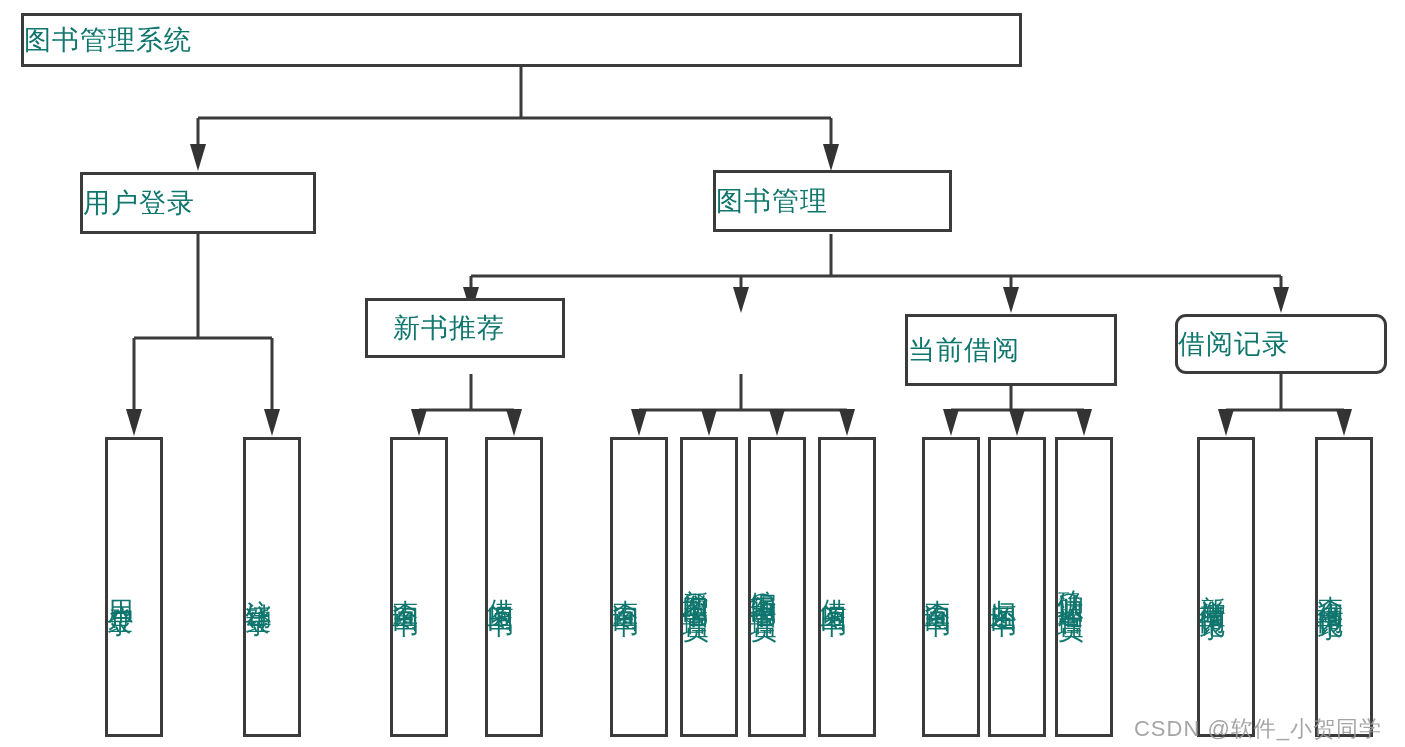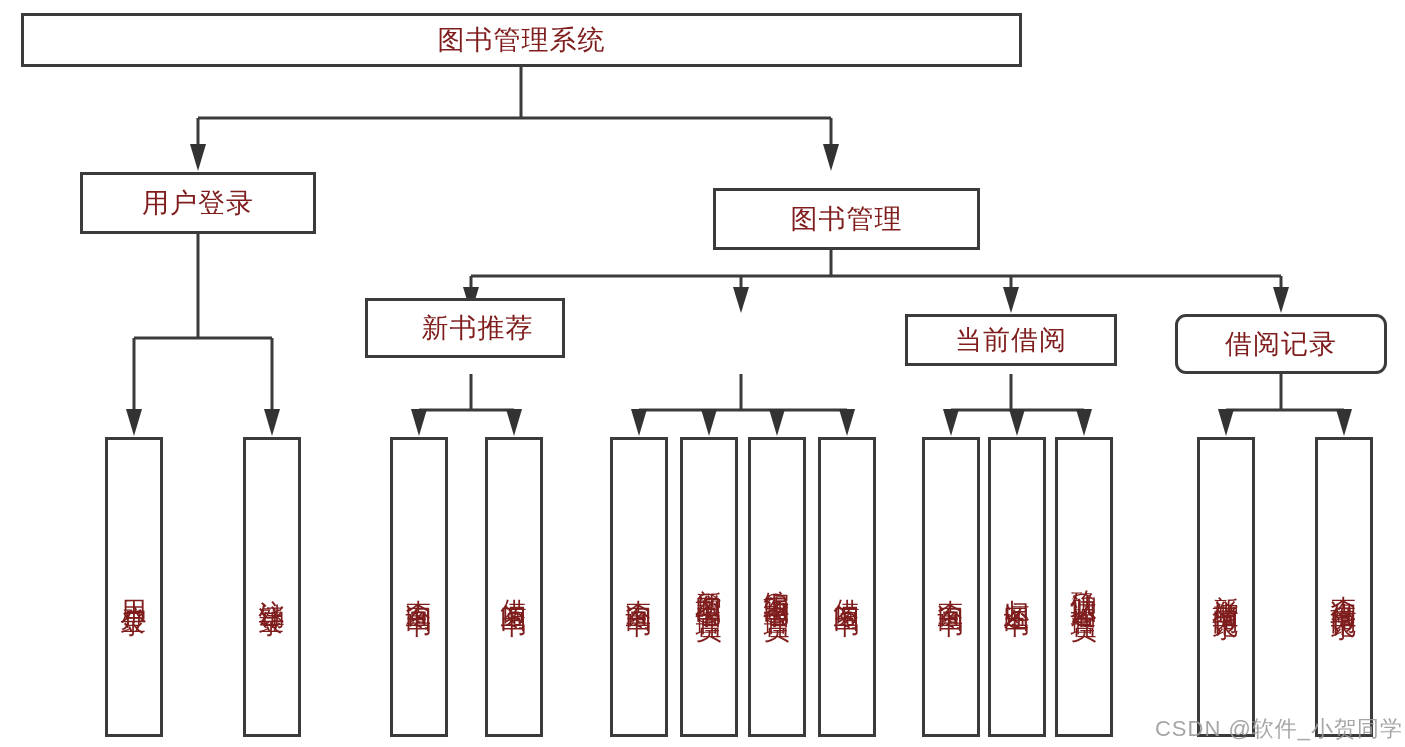--- a/index.html
+++ b/index.html
@@ -9,49 +9,49 @@
     background:#fff;
     font-family:"Liberation Sans","DejaVu Sans",sans-serif;
     overflow:hidden;
   }
   .wires{position:absolute;left:0;top:0;width:1405px;height:747px;}
   .box{
     position:absolute;
     box-sizing:border-box;
     border:3px solid #3b3b3b;
     background:#fff;
-    display:flex;align-items:center;justify-content:center;
-    color:#7f1d1d;
+    display:flex;align-items:center;
+    color:#0f766e;
     font-size:27px;
     letter-spacing:1px;
     white-space:nowrap;
   }
   .leaf{font-size:26px;letter-spacing:0;}
   .leaf .vtext{
     writing-mode:vertical-rl;
     text-orientation:mixed;
     letter-spacing:4px;
     line-height:1;
   }
   .watermark{
     position:absolute;
-    right:2px;bottom:3px;
+    right:23px;bottom:3px;
     font-size:22px;
     color:#9c9c9c;
     opacity:.9;
     letter-spacing:1px;
     z-index:5;
   }
   
   .p-root{left:21px;top:13px;width:1001px;height:54px;}
   .p-l2a{left:80px;top:172px;width:236px;height:62px;}
-  .p-l2b{left:713px;top:188px;width:267px;height:62px;}
+  .p-l2b{left:713px;top:170px;width:239px;height:62px;}
   .p-l3a{left:365px;top:298px;width:200px;height:60px;padding-left:25px;}
   .p-l3b{left:635px;top:314px;width:212px;height:60px;}
-  .p-l3c{left:905px;top:314px;width:212px;height:52px;}
+  .p-l3c{left:905px;top:314px;width:212px;height:72px;}
   .p-l3d{left:1175px;top:314px;width:212px;height:60px;border-radius:11px;}
   .leaf{top:437px;width:58px;height:300px;}
   .p-lf1{left:105px;}  .p-lf2{left:243px;}
   .p-lf3{left:390px;}  .p-lf4{left:485px;}
   .p-lf5{left:610px;}  .p-lf6{left:680px;}
   .p-lf7{left:748px;}  .p-lf8{left:818px;}
   .p-lf9{left:922px;}  .p-lf10{left:988px;} .p-lf11{left:1055px;}
   .p-lf12{left:1197px;} .p-lf13{left:1315px;}
 </style>
 </head>

